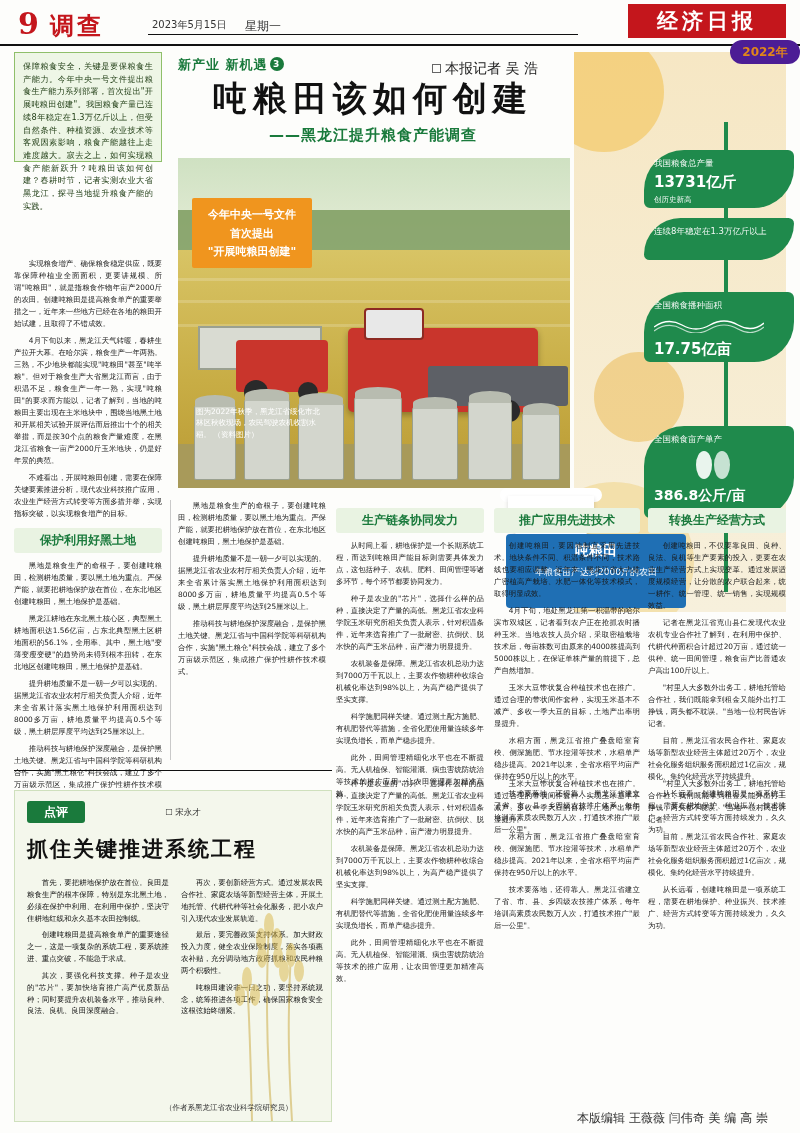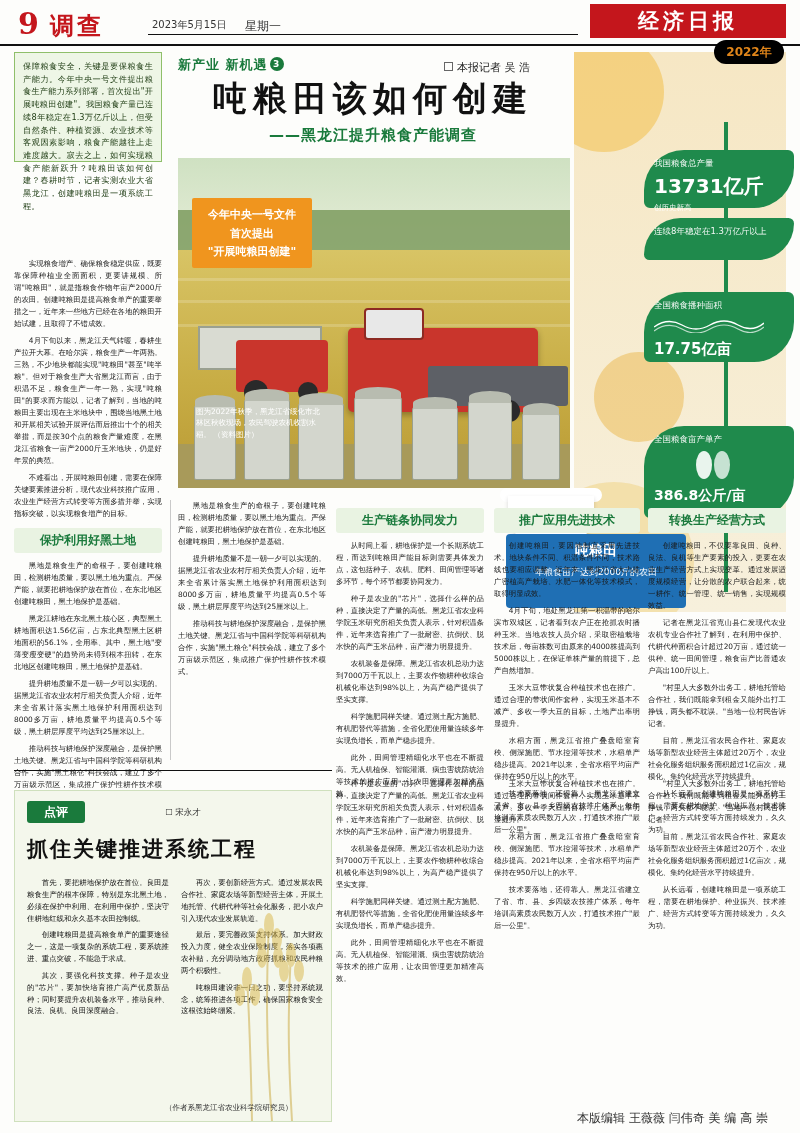--- a/index.html
+++ b/index.html
@@ -6,31 +6,31 @@
   body{width:800px;height:1133px;position:relative;font-family:"DejaVu Sans","Liberation Sans",sans-serif;color:#111;}
   .page{position:relative;width:800px;height:1133px;overflow:hidden;background:#fdfdfb;}
 
   
   .masthead{position:absolute;left:0;top:0;width:800px;height:44px;}
   .mh-pageno{position:absolute;left:18px;top:6px;font-size:30px;font-weight:bold;color:#c4161c;font-family:"DejaVu Serif","Liberation Serif",serif;}
   .mh-section{position:absolute;left:50px;top:10px;font-size:24px;font-weight:bold;color:#c4161c;letter-spacing:3px;font-family:"DejaVu Serif","Liberation Serif",serif;}
   .mh-date{position:absolute;left:152px;top:18px;font-size:10px;color:#333;}
   .mh-week{position:absolute;left:245px;top:18px;font-size:12px;color:#333;}
   .mh-rule{position:absolute;left:148px;top:34px;width:430px;height:1px;background:#111;}
-  .mh-logo{position:absolute;right:14px;top:4px;width:196px;height:34px;background:#c4161c;color:#fff;display:flex;align-items:center;justify-content:center;font-size:21px;font-weight:bold;letter-spacing:4px;font-family:Liberation Serif, serif;}
+  .mh-logo{position:absolute;right:14px;top:4px;width:158px;height:34px;background:#c4161c;color:#fff;display:flex;align-items:center;justify-content:center;font-size:21px;font-weight:bold;letter-spacing:4px;font-family:Liberation Serif, serif;}
   .mh-hr{position:absolute;left:0;top:44px;width:800px;height:2px;background:#111;}
 
   
   .intro-box{position:absolute;left:14px;top:52px;width:148px;height:110px;border:1px solid #8fbf6a;background:#eef6e6;padding:7px 8px;box-sizing:border-box;}
   .intro-box p{margin:0;font-size:8.2px;line-height:1.55;color:#1d3b12;text-align:justify;}
 
   
   .kicker{position:absolute;left:178px;top:56px;font-size:13px;font-weight:bold;color:#1a7a3c;letter-spacing:1px;}
   .kicker .cir{display:inline-block;width:14px;height:14px;border-radius:50%;background:#1a7a3c;color:#fff;font-size:9px;line-height:14px;text-align:center;vertical-align:2px;margin-left:2px;}
-  .byline{position:absolute;left:444px;top:60px;font-size:11px;color:#222;}
+  .byline{position:absolute;left:432px;top:60px;font-size:14px;color:#222;}
   .byline .bx{display:inline-block;width:7px;height:7px;border:1px solid #666;margin-right:4px;}
   .headline{position:absolute;left:178px;top:76px;width:390px;text-align:center;font-size:34px;font-weight:bold;letter-spacing:6px;font-family:"DejaVu Serif","Liberation Serif",serif;color:#111;}
   .subhead{position:absolute;left:178px;top:126px;width:390px;text-align:center;font-size:15px;font-weight:bold;color:#1a7a3c;letter-spacing:1px;}
 
   
   .photo{position:absolute;left:178px;top:158px;width:392px;height:330px;overflow:hidden;background:#b9c9a0;}
   .ph-sky{position:absolute;left:0;top:0;width:392px;height:96px;background:linear-gradient(#cfe1c2,#e7eed9);}
   .ph-tree{position:absolute;left:0;top:52px;width:392px;height:40px;background:#7d9b5e;opacity:.85;}
   .ph-field{position:absolute;left:0;top:92px;width:392px;height:238px;background:linear-gradient(#d8c465,#c8ad45 55%,#b99a34);}
   .ph-stripe{position:absolute;left:0;width:392px;height:3px;background:rgba(255,255,255,.18);}
@@ -44,24 +44,24 @@
   .ph-silo-top{position:absolute;top:-10px;left:0;width:100%;height:12px;background:#b8bcb0;border-radius:50% 50% 0 0;}
   .ph-ground{position:absolute;left:0;bottom:0;width:392px;height:44px;background:#a89a5a;}
 
   .badge-orange{position:absolute;left:192px;top:198px;width:120px;height:70px;background:#f0951e;border-radius:2px;color:#fff;font-size:11px;font-weight:bold;line-height:1.7;text-align:center;padding-top:8px;box-sizing:border-box;}
   .photo-caption{position:absolute;left:196px;top:406px;width:130px;font-size:7.5px;color:#fff;line-height:1.5;}
 
   
   .info{position:absolute;left:574px;top:52px;width:212px;height:560px;overflow:hidden;}
   .info-bg{position:absolute;left:0;top:0;width:212px;height:560px;background:linear-gradient(#f6e7c4,#f7f0dc);}
   .info-circ{position:absolute;border-radius:50%;}
-  .year-pill{position:absolute;right:16px;top:40px;width:70px;height:24px;background:#000000;border-radius:12px;color:#e0851a;font-size:12px;font-weight:bold;text-align:center;line-height:24px;}
+  .year-pill{position:absolute;right:0;top:40px;width:70px;height:24px;background:#4c1d95;border-radius:12px;color:#e0851a;font-size:12px;font-weight:bold;text-align:center;line-height:24px;}
   .leaf{position:absolute;right:6px;width:150px;background:#1f8a4c;border-radius:40px 6px 40px 6px;color:#fff;padding:8px 10px;box-sizing:border-box;}
   .leaf .lt{font-size:8.5px;opacity:.95;}
-  .leaf .lv{font-size:20px;font-weight:bold;margin-top:3px;}
+  .leaf .lv{font-size:15px;font-weight:bold;margin-top:3px;}
   .leaf .ls{font-size:7.5px;line-height:1.4;margin-top:3px;opacity:.92;}
   .stem{position:absolute;left:150px;top:70px;width:4px;height:470px;background:#1f8a4c;}
 
   .bowl{position:absolute;left:508px;top:496px;width:86px;height:56px;background:#fff;border-radius:0 0 42px 42px;box-shadow:0 2px 4px rgba(0,0,0,.15);}
   .bowl-top{position:absolute;left:500px;top:488px;width:102px;height:14px;background:#fff;border-radius:7px;}
   .ribbon{position:absolute;left:506px;top:534px;width:180px;height:74px;background:#1f6fb4;border-radius:4px;color:#fff;text-align:center;}
   .ribbon .rt{font-size:14px;font-weight:bold;margin-top:8px;}
   .ribbon .rs{font-size:9px;margin-top:6px;line-height:1.5;}
 
   
@@ -94,21 +94,21 @@
     <div class="mh-pageno">9</div>
     <div class="mh-section">调查</div>
     <div class="mh-date">2023年5月15日</div>
     <div class="mh-week">星期一</div>
     <div class="mh-rule"></div>
     <div class="mh-logo">经济日报</div>
   </div>
   <div class="mh-hr"></div>
 
   <div class="intro-box">
-    <p>保障粮食安全，关键是要保粮食生产能力。今年中央一号文件提出粮食生产能力系列部署，首次提出"开展吨粮田创建"。我国粮食产量已连续8年稳定在1.3万亿斤以上，但受自然条件、种植资源、农业技术等客观因素影响，粮食产能越往上走难度越大。寂去之上，如何实现粮食产能新跃升？吨粮田该如何创建？春耕时节，记者实测农业大省黑龙江，创建吨粮田是一项系统工程。</p>
+    <p>保障粮食安全，关键是要保粮食生产能力。今年中央一号文件提出粮食生产能力系列部署，首次提出"开展吨粮田创建"。我国粮食产量已连续8年稳定在1.3万亿斤以上，但受自然条件、种植资源、农业技术等客观因素影响，粮食产能越往上走难度越大。寂去之上，如何实现粮食产能新跃升？吨粮田该如何创建？春耕时节，记者实测农业大省黑龙江，探寻当地提升粮食产能的实践。</p>
   </div>
 
   <div class="kicker">
     <span>新产业 新机遇</span><span class="cir">3</span>
   </div>
   <div class="byline"><span class="bx"></span><span>本报记者 吴 浩</span></div>
   <div class="headline">吨粮田该如何创建</div>
   <div class="subhead">——黑龙江提升粮食产能调查</div>
 
   <div class="photo">

